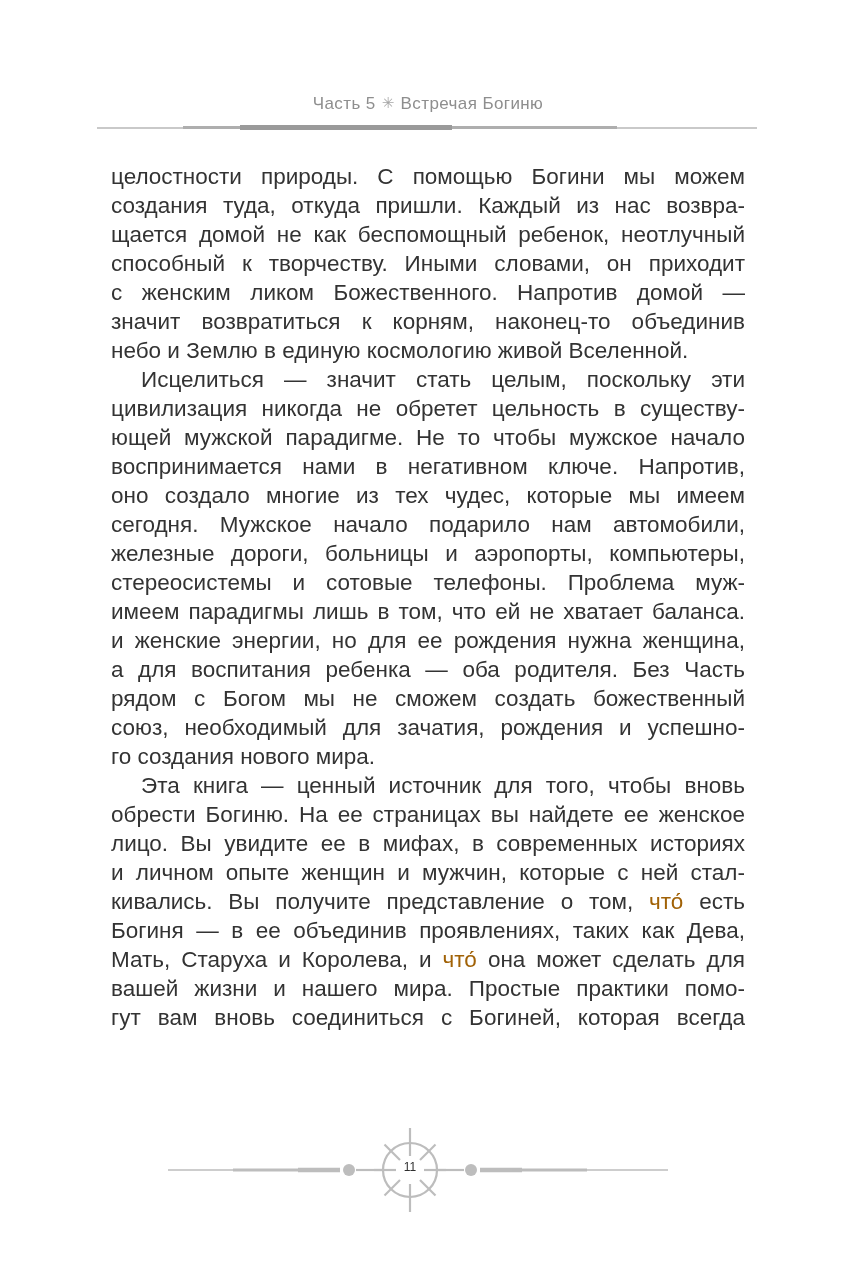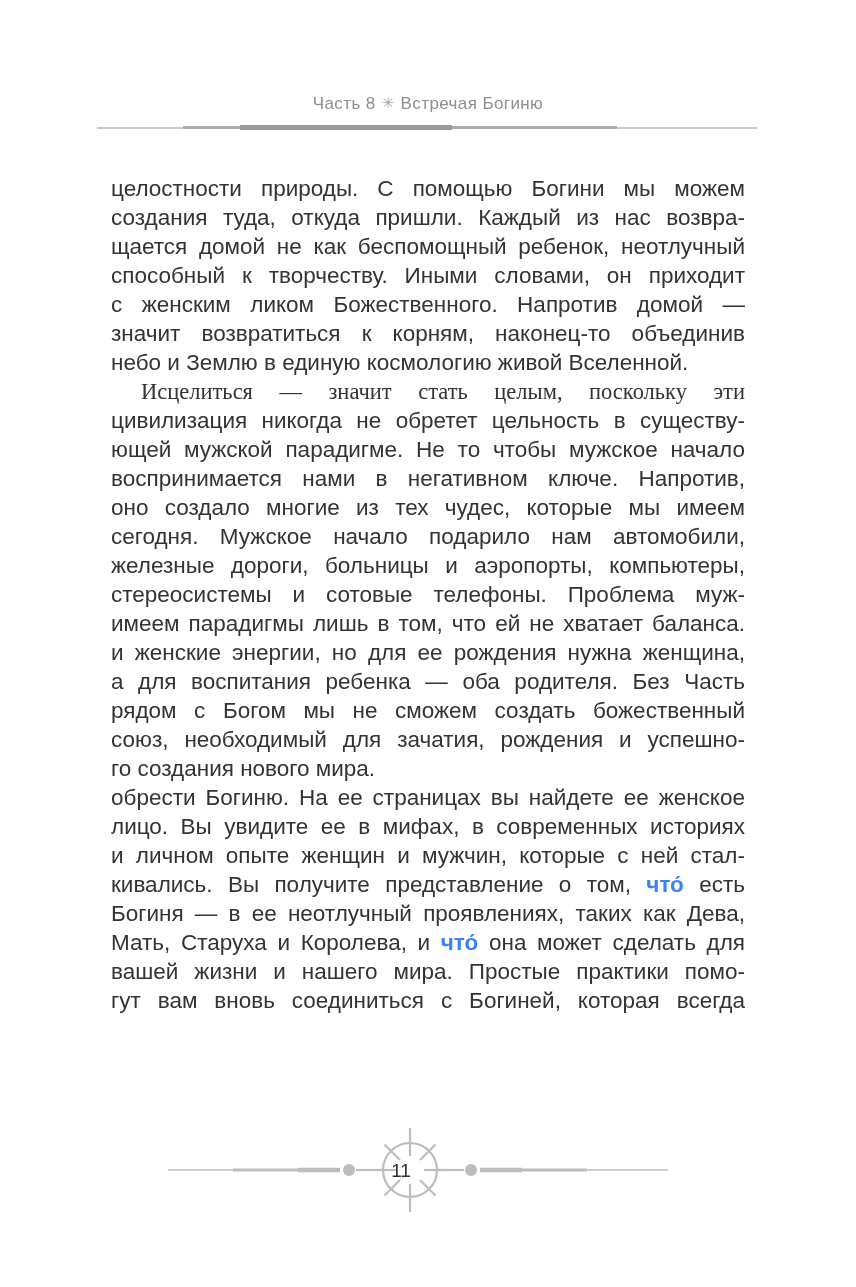--- a/index.html
+++ b/index.html
@@ -48,54 +48,53 @@
   }
 
   
   .body-text {
     position: absolute;
     top: 162px; left: 111px;
     width: 634px;
     color: #333333;
     font-size: 22.5px;
     line-height: 29px;
-    margin-top: 12px;
   }
   .line {
     text-align: justify;
     text-align-last: justify;
     white-space: normal;
     height: 29px;
   }
   .line.last { text-align-last: left; }
-  .line.indent { padding-left: 30px; font-family: Liberation Serif, serif; }
-  .line b { font-weight: 700; color: #3b82f6; }
+  .line.indent { padding-left: 30px; }
+  .line b { font-weight: 400; color: #a16207; }
 
   
   .footer-ornament {
     position: absolute;
     top: 1128px; left: 148px;
     width: 540px; height: 90px;
   }
   .page-number {
     position: absolute;
-    top: 1160px; left: 380px;
+    top: 1160px; left: 389px;
     width: 42px;
     text-align: center;
-    font-size: 19px;
+    font-size: 12px;
     color: #2f2f2f;
   }
 </style>
 </head>
 <body>
 
 <div class="page">
 
   <div class="running-head">
-    <span>Часть 8</span><span class="star">✳</span><span>Встречая Богиню</span>
+    <span>Часть 5</span><span class="star">✳</span><span>Встречая Богиню</span>
   </div>
   <div class="head-rule-base"></div>
   <div class="head-rule-mid"></div>
   <div class="head-rule-dark"></div>
 
   <div class="body-text">
       <div class="line">целостности природы. С помощью Богини мы можем</div>
       <div class="line">создания туда, откуда пришли. Каждый из нас возвра-</div>
       <div class="line">щается домой не как беспомощный ребенок, неотлучный</div>
       <div class="line">способный к творчеству. Иными словами, он приходит</div>
@@ -109,25 +108,26 @@
       <div class="line">оно создало многие из тех чудес, которые мы имеем</div>
       <div class="line">сегодня. Мужское начало подарило нам автомобили,</div>
       <div class="line">железные дороги, больницы и аэропорты, компьютеры,</div>
       <div class="line">стереосистемы и сотовые телефоны. Проблема муж-</div>
       <div class="line">имеем парадигмы лишь в том, что ей не хватает баланса.</div>
       <div class="line">и женские энергии, но для ее рождения нужна женщина,</div>
       <div class="line">а для воспитания ребенка — оба родителя. Без Часть</div>
       <div class="line">рядом с Богом мы не сможем создать божественный</div>
       <div class="line">союз, необходимый для зачатия, рождения и успешно-</div>
       <div class="line last">го создания нового мира.</div>
+      <div class="line indent">Эта книга — ценный источник для того, чтобы вновь</div>
       <div class="line">обрести Богиню. На ее страницах вы найдете ее женское</div>
       <div class="line">лицо. Вы увидите ее в мифах, в современных историях</div>
       <div class="line">и личном опыте женщин и мужчин, которые с ней стал-</div>
       <div class="line">кивались. Вы получите представление о том, <b>что́</b> есть</div>
-      <div class="line">Богиня — в ее неотлучный проявлениях, таких как Дева,</div>
+      <div class="line">Богиня — в ее объединив проявлениях, таких как Дева,</div>
       <div class="line">Мать, Старуха и Королева, и <b>что́</b> она может сделать для</div>
       <div class="line">вашей жизни и нашего мира. Простые практики помо-</div>
       <div class="line">гут вам вновь соединиться с Богиней, которая всегда</div>
     </div>
 
   <svg class="footer-ornament" viewBox="0 0 540 90" fill="none" stroke="#bdbdbd">
 
     <line x1="20" y1="42" x2="160" y2="42" stroke-width="1.4"></line>
     <line x1="85" y1="42" x2="172" y2="42" stroke-width="3"></line>
     <line x1="150" y1="42" x2="192" y2="42" stroke-width="4.5"></line>

